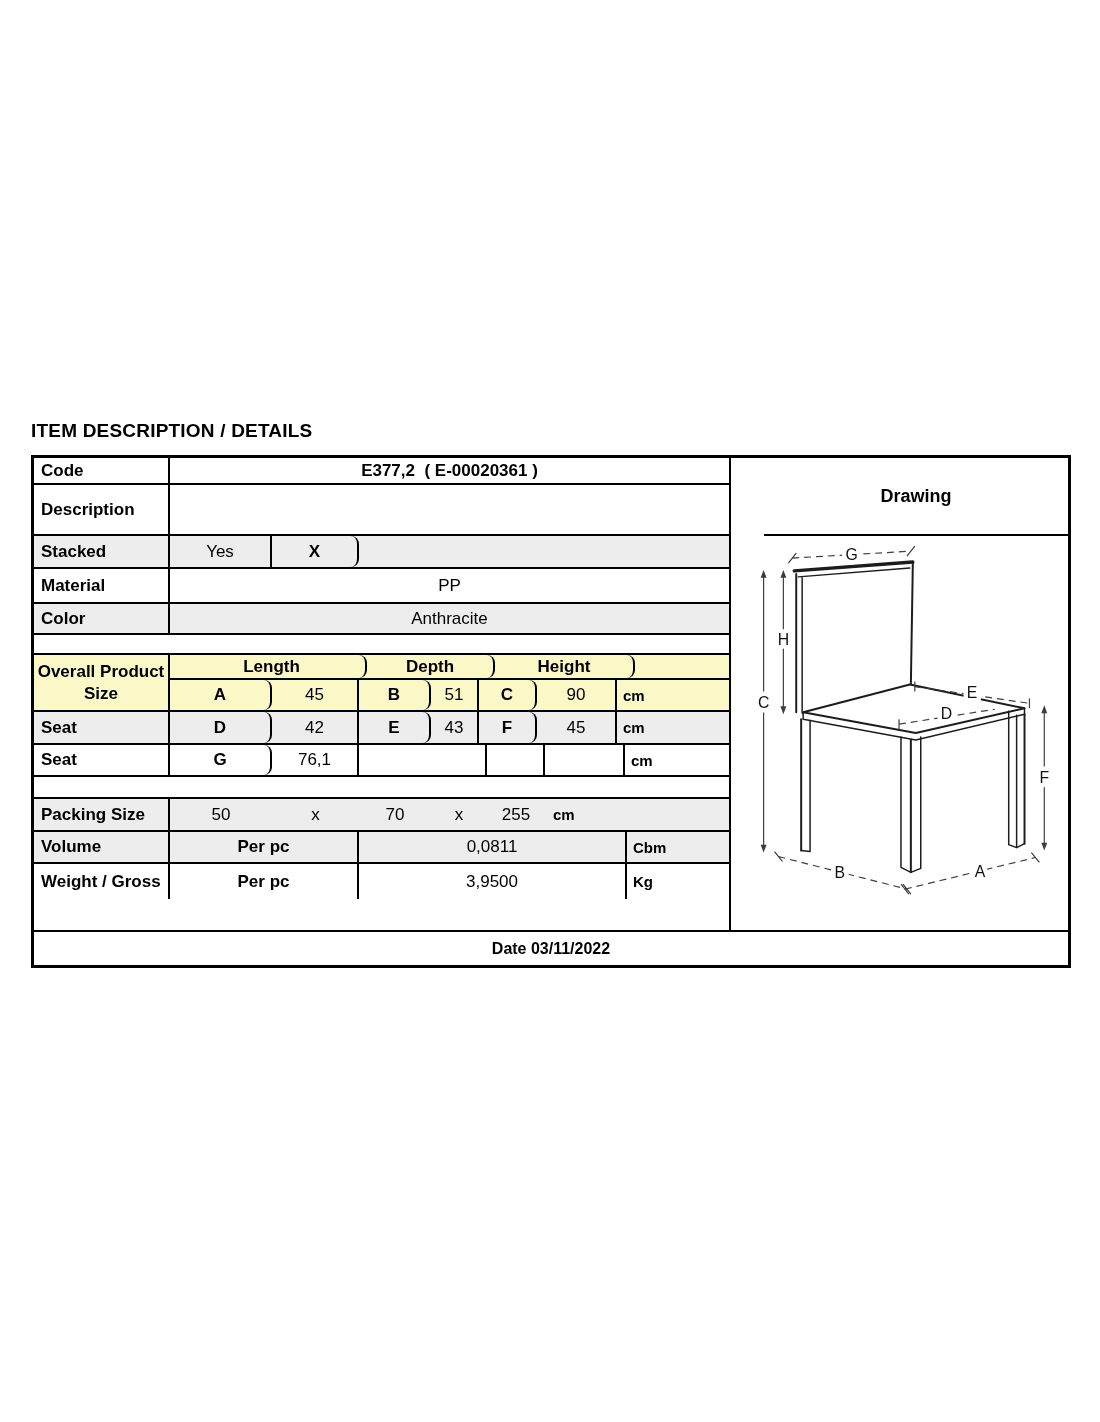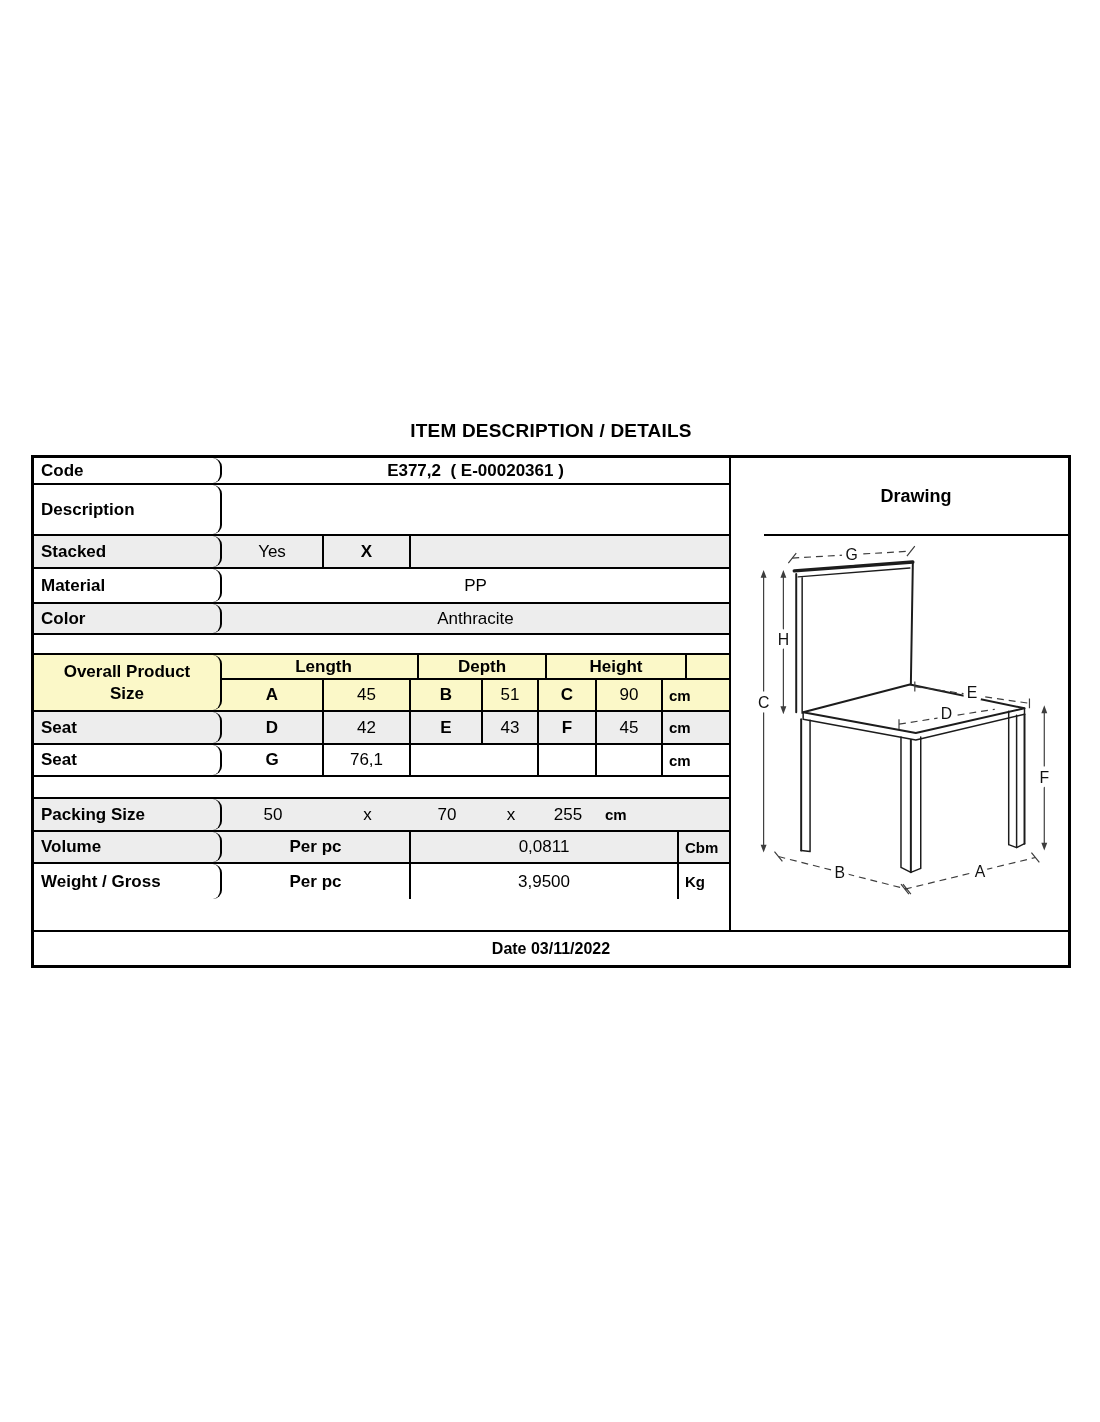--- a/index.html
+++ b/index.html
@@ -1,42 +1,42 @@
 <!DOCTYPE html>
 <html><head>
 <meta charset="utf-8">
 <style>
   html,body{margin:0;padding:0;}
   body{
     width:1100px;height:1422px;background:#ffffff;position:relative;overflow:hidden;
     font-family:"Liberation Sans",sans-serif;color:#000;
   }
   .page-title{
-    position:absolute;left:31px;top:420px;width:1040px;text-align:center;
+    position:absolute;left:31px;top:420px;width:1040px;text-align:left;
     font-size:19px;font-weight:700;letter-spacing:.2px;
   }
   .sheet{
     position:absolute;left:31px;top:455px;width:1040px;
     border:3px solid #000;box-sizing:border-box;background:#fff;
   }
   .main{display:flex;align-items:stretch;}
   .left-pane{width:697px;display:flex;flex-direction:column;}
   .row{display:flex;border-bottom:2px solid #000;background:#fff;box-sizing:border-box;}
   .row.gray{background:#ededed;}
   .row.yellow{background:#fbf8c8;}
   .c{
     border-right:2px solid #000;box-sizing:border-box;
     display:flex;align-items:center;justify-content:center;
     font-size:17px;overflow:hidden;white-space:nowrap;
   }
-  .lab{width:188px;justify-content:flex-start;padding-left:7px;font-weight:700;border-radius:9px;}
-  .w1{width:102px}.w2{width:87px}.w3{width:72px}.w4{width:56px}.w5{width:58px}.w6{width:66px}
+  .lab{width:136px;justify-content:flex-start;padding-left:7px;font-weight:700;}
+  .w1{width:102px}.w2{width:87px}.w3{width:72px}.w4{width:48px}.w5{width:58px}.w6{width:80px}
   .m12{width:189px}.m34{width:128px}.m56{width:140px}.m36{width:268px}.mval{width:457px}
   .last{flex:1;border-right:none;}
-  .bold{font-weight:700;}
+  .bold{font-weight:700;border-radius:8px;}
   .unit{justify-content:flex-start;padding-left:6px;font-weight:700;font-size:15px;}
   .small{font-size:17px;font-weight:700;}
   .gaprow{background:#fff;}
   .ov-right{flex:1;display:flex;flex-direction:column;}
   .ov-h{height:25px;display:flex;border-bottom:2px solid #000;box-sizing:border-box;padding-left:8px;}
   .ov-v{flex:1;display:flex;}
   .ov-lab{flex-direction:column;line-height:1.25;justify-content:center;padding-left:0;}
   .ps-strip{display:flex;flex:1;align-items:center;}
   .ps-strip span{display:inline-block;text-align:center;font-size:17px;}
   .date-row{

